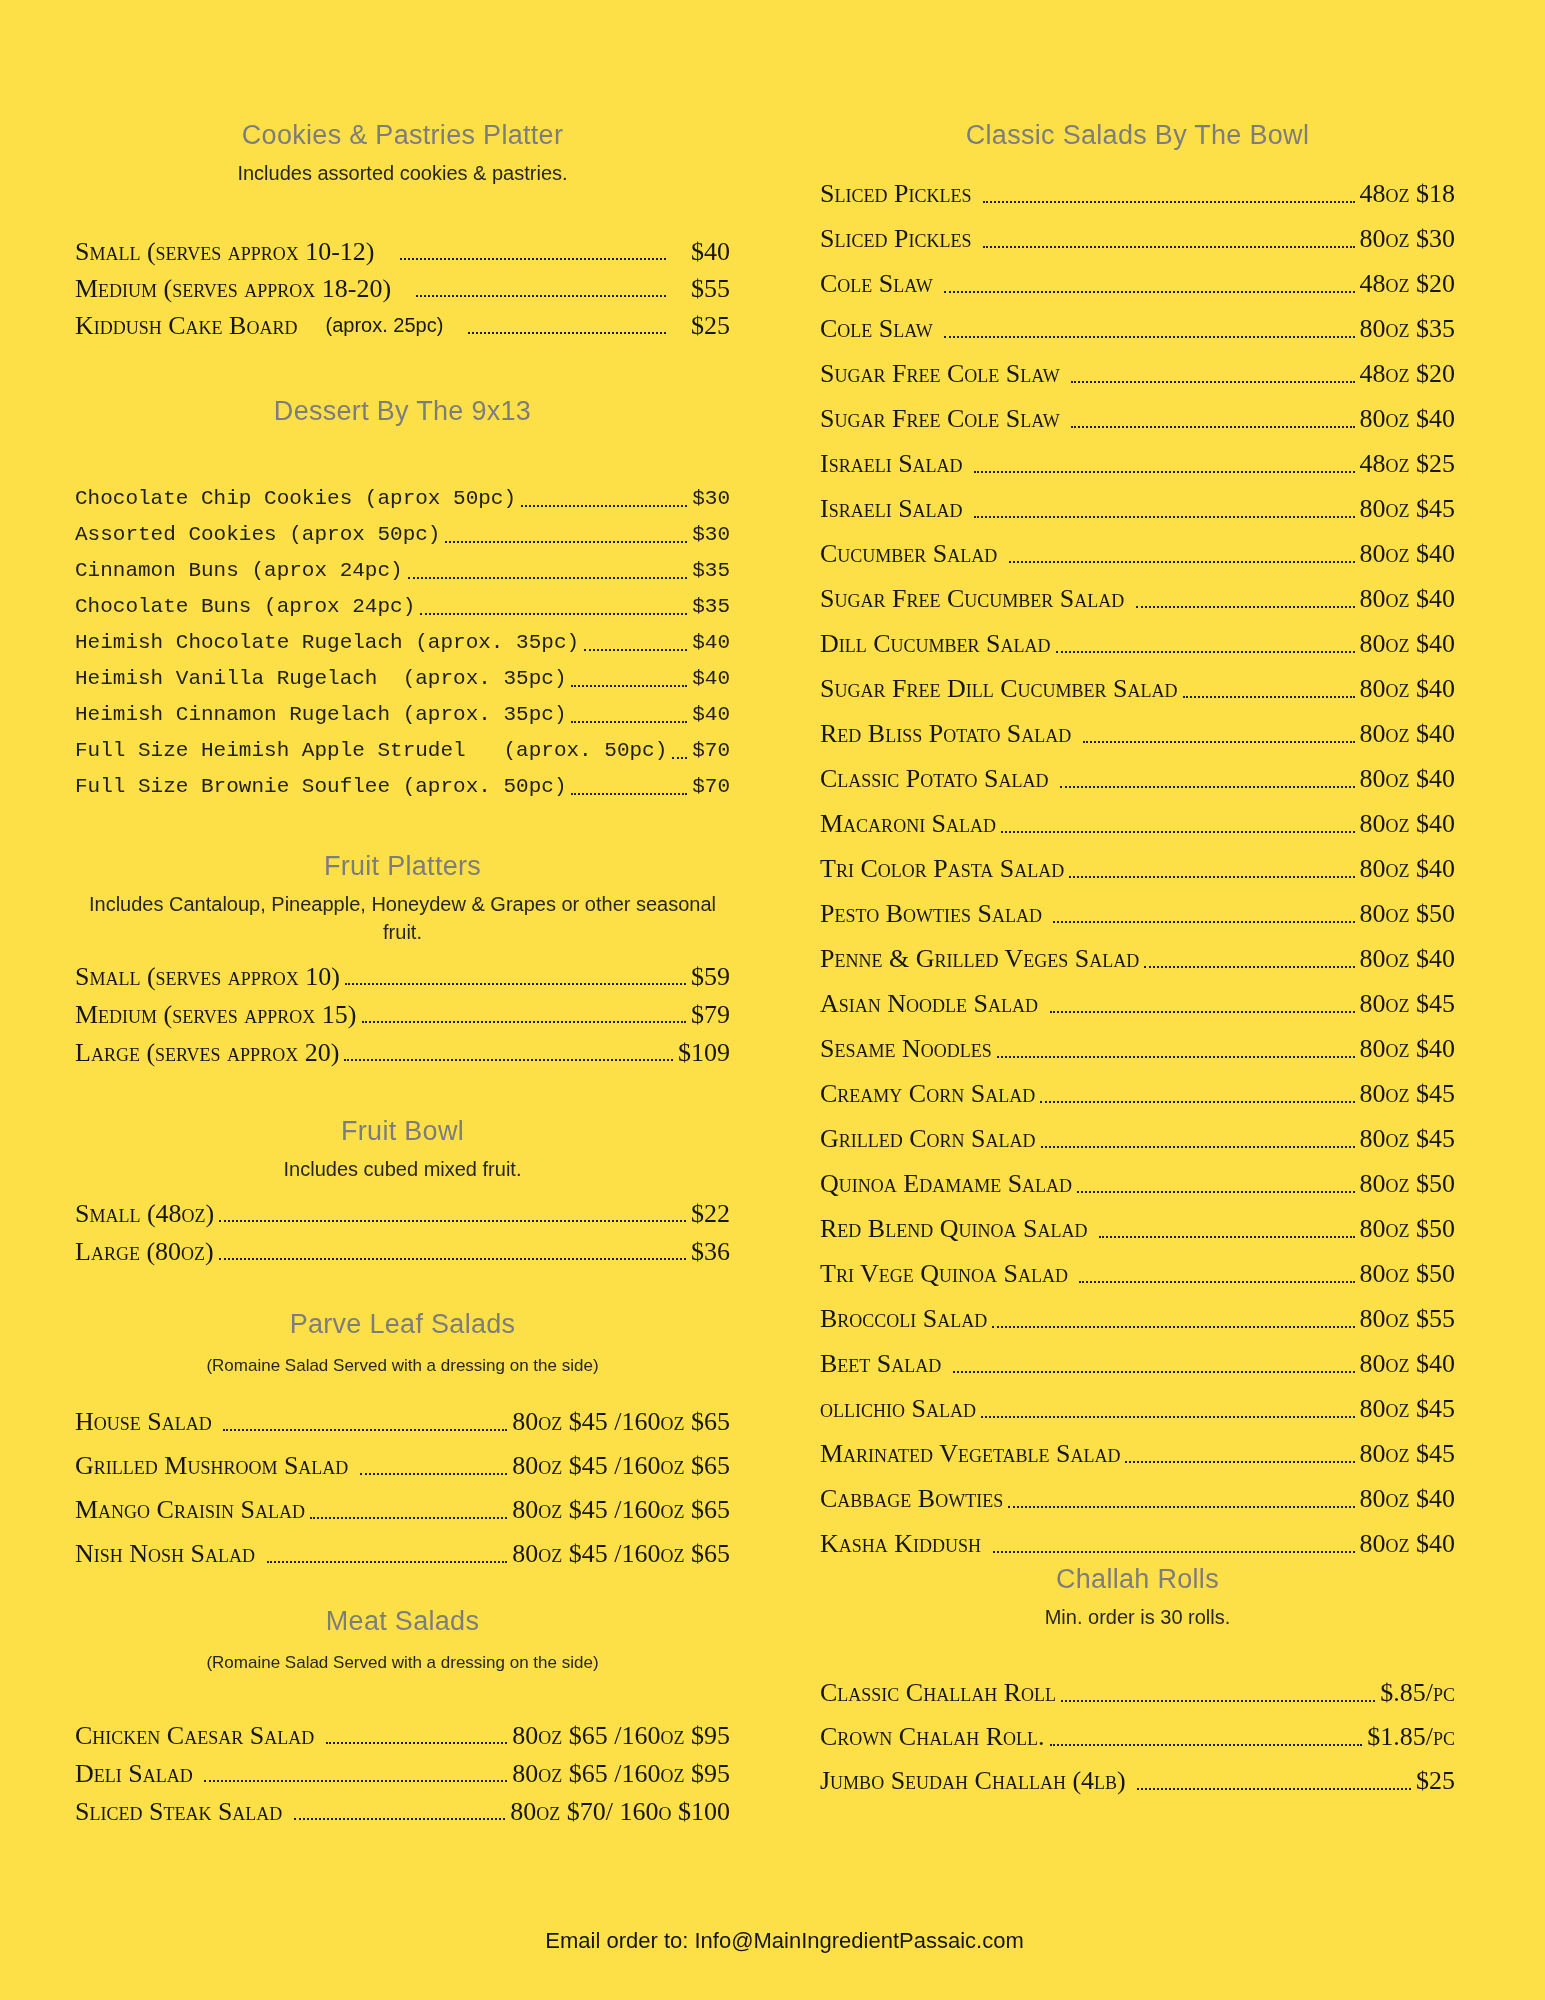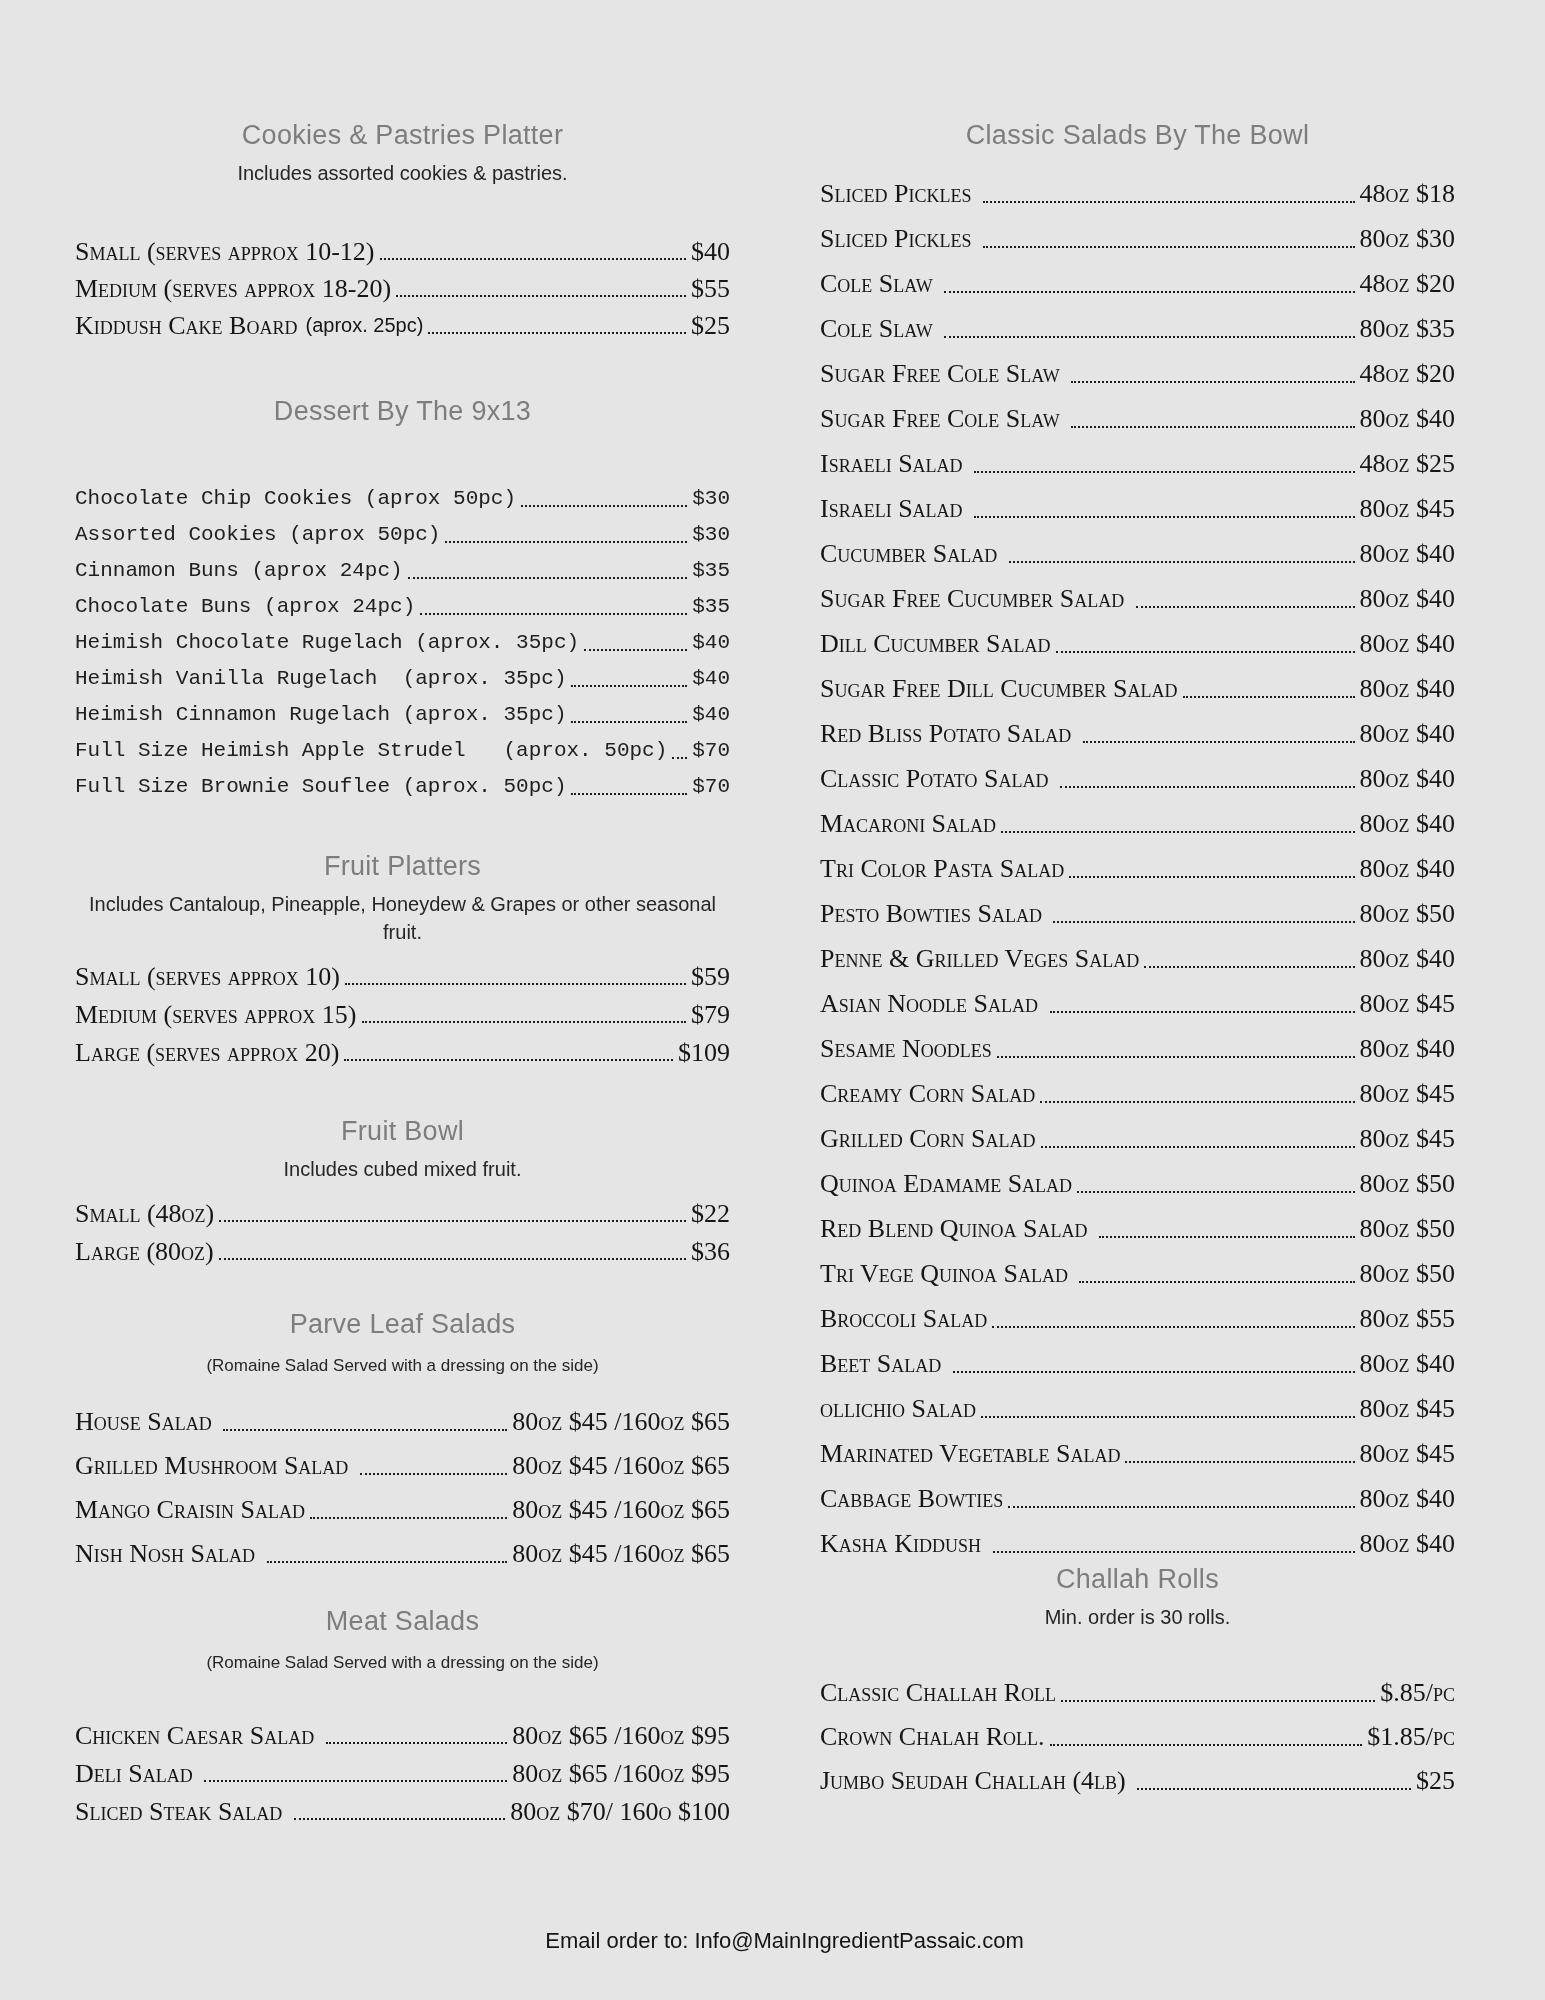--- a/index.html
+++ b/index.html
@@ -1,19 +1,19 @@
 <!DOCTYPE html>
 <html><head>
 <meta charset="utf-8">
 <style>
   html,body{margin:0;padding:0;background:#ffffff;}
   .page{
     position:relative;
     width:1545px;height:2000px;
-    background:#e5e5e5;
+    background:#fde047;
     box-sizing:border-box;
     padding:122px 90px 0 75px;
     font-family:"Liberation Sans",sans-serif;
     color:#1c1c1c;
     overflow:hidden;
   }
   .columns{display:flex;gap:90px;}
   .col-left{width:655px;flex:none;}
   .col-right{width:635px;flex:none;}
 
@@ -36,21 +36,21 @@
   .serif-rows .row{
     font-family:"Liberation Serif","DejaVu Serif",serif;
     font-variant:small-caps;
     font-size:26px;color:#161616;
   }
   .sans-rows .row{
     font-family:Liberation Mono, monospace;
     font-size:21px;color:#202020;
   }
   .rows-36 .row{line-height:36px;}
-  .rows-37 .row{line-height:37px;}
+  .rows-37 .row{line-height:37px;gap:20px;}
   .rows-38 .row{line-height:38px;}
   .rows-44 .row{line-height:44px;}
   .rows-45 .row{line-height:45px;}
 
   .item-name{white-space:pre;}
   .item-note{
     font-family:"Liberation Sans",sans-serif;
     font-variant:normal;font-size:20px;
     margin-left:8px;white-space:pre;
   }

